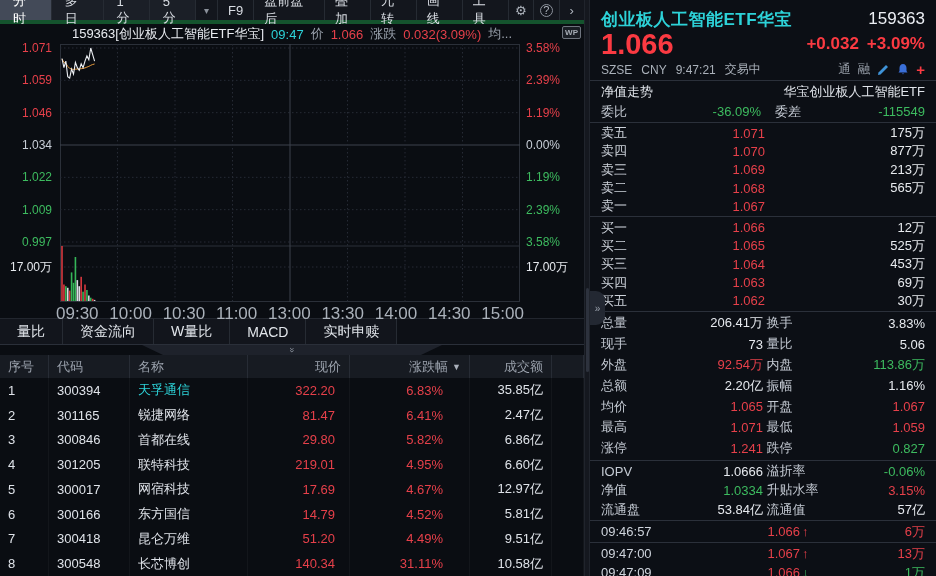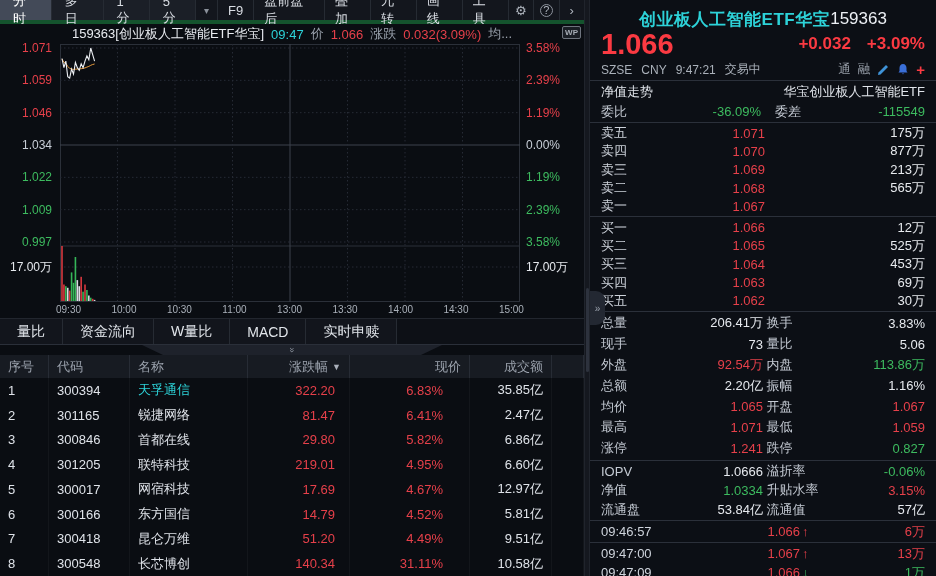--- a/index.html
+++ b/index.html
@@ -26,21 +26,21 @@
   .chart{position:relative; height:294px; flex:none; background:var(--bg);}
   .chart-head{position:absolute; top:0; left:0; right:0; height:20px; display:flex; align-items:center; justify-content:center; gap:7px; font-size:13px;}
   .ch-id{color:#e8ebf0;} .ch-time{color:var(--teal);} .ch-lab{color:#9aa2ad;} .ch-val{color:var(--up);}
   .wp{position:absolute; right:3px; top:2px; font-size:8px; font-weight:bold; color:#a7adb6; border:1px solid #6e747e; border-radius:2px; padding:1px 2px; background:#1a1e25;}
   #plot{position:absolute; left:60px; top:20px; width:460px; height:258px;}
   .ylab{position:absolute; font-size:12px; line-height:14px;}
   .ycol-l{position:absolute; left:0; top:20px; width:56px; height:258px;}
   .ycol-l .ylab{right:4px; text-align:right; width:56px;}
   .ycol-r{position:absolute; left:524px; top:20px; width:60px; height:258px;}
   .ycol-r .ylab{left:2px; text-align:left; width:58px;}
-  #xlabels{position:absolute; left:56px; top:280px; width:468px; display:flex; justify-content:space-between; font-size:10px; color:#aab1ba;}
+  #xlabels{position:absolute; left:56px; top:280px; width:468px; display:flex; justify-content:space-between; font-size:17px; color:#aab1ba;}
   .t-up{color:var(--up);} .t-down{color:var(--down);} .t-flat{color:#e6e9ee;} .t-mid{color:#c9cfd8;}
   
   .subtabs{height:27px; flex:none; display:flex; background:#0d1016; border-top:1px solid #22262e; border-bottom:1px solid #2a2f39; font-size:14px;}
   .stab{padding:0 17px; display:flex; align-items:center; color:#e1e5ea; border-right:1px solid #262b33; background:#12151c;}
   .stab-fill{flex:1;}
   .collapse-strip{height:10px; flex:none; position:relative; background:var(--bg);}
   .collapse-handle{position:absolute; left:142px; width:300px; height:10px; background:#1e222b; clip-path:polygon(0 0,100% 0,93% 100%,7% 100%); display:flex; align-items:center; justify-content:center;}
   .chev{color:#8e95a0; font-size:9px; display:inline-block; transform:rotate(90deg);}
   
   .thead{height:23px; flex:none; background:#171b22; display:grid; grid-template-columns:49px 81px 118px 102px 120px 82px 1fr; font-size:13px; color:#9ba2ad; align-items:center;}
@@ -54,26 +54,26 @@
   .trow .pr{padding-right:14px;} .trow .pc{padding-right:26px;}
   .c-seq,.c-code,.c-amt{color:#dfe3e9;}
   .c-name{color:#dfe3e9;} .c-name.t-link{color:var(--teal);}
   
   .splitter{width:6px; height:576px; background:#15181f; border-left:1px solid #20242c; border-right:1px solid #20242c; position:relative; flex:none;}
   .splitter .thumb{position:absolute; left:1px; top:288px; width:3px; height:84px; background:#2d323d; border-radius:2px;}
   .expand-tab{position:absolute; left:590px; top:291px; width:15px; height:34px; background:#232832; border-radius:0 9px 9px 0; display:flex; align-items:center; justify-content:center; color:#9ba2ad; font-size:10px; z-index:6;}
   
   .right{flex:1; height:576px; background:var(--panelbg); display:flex; flex-direction:column; padding:0 0 2px 0; font-size:13px;}
   .prow{padding:0 11px; flex:none;}
-  .title-row{display:flex; justify-content:center; align-items:center; height:27px; padding-top:11px;}
+  .title-row{display:flex; justify-content:space-between; align-items:center; height:27px; padding-top:11px;}
   .p-name{color:var(--teal); font-size:17px; font-weight:bold; letter-spacing:.5px;}
   .p-code{color:#eceff4; font-size:17px;}
   .price-row{display:flex; justify-content:space-between; align-items:center; height:33px;}
   .p-last{color:var(--bigup); font-size:29px; font-weight:bold; line-height:30px;}
-  .p-chg{color:var(--bigup); font-size:17px; font-weight:bold; display:flex; gap:16px;align-items:flex-end;}
+  .p-chg{color:var(--bigup); font-size:17px; font-weight:bold; display:flex; gap:8px;align-items:flex-end;}
   .info-row{display:flex; align-items:center; height:19px; color:#aab1ba; font-size:12px; gap:9px;}
   .info-icons{margin-left:auto; display:flex; align-items:center; gap:7px;}
   .mk{color:#9aa1ab; font-size:12.5px;}
   .plus{color:var(--bigup); font-weight:bold; font-size:15px;}
   .pdiv{height:1px; background:#2b303a; margin:1px 0; flex:none;}
   .nav-row{display:flex; justify-content:space-between; align-items:center; height:20px; color:#e0e4ea;}
   .wb-row{display:grid; grid-template-columns:42px 1fr 46px 1fr; align-items:center; height:19px;}
   .wb-row .lab{color:var(--lab);} .wb-row .val{text-align:right;}
   .ob{flex:none;}
   .ob-row{display:grid; grid-template-columns:46px 118px 1fr; align-items:center; height:18.3px; padding:0 11px;}
@@ -215,22 +215,22 @@
     <div class="collapse-strip">
       <div class="collapse-handle">
         <span class="chev">»</span>
       </div>
     </div>
 
     <div class="thead" id="thead">
         <div>序号</div>
         <div>代码</div>
         <div>名称</div>
+        <div class="ra">现价</div>
         <div class="ra">涨跌幅<span class="sorticon">▼</span></div>
-        <div class="ra">现价</div>
         <div class="ra">成交额</div>
         <div></div>
       </div>
     <div class="tbody" id="tbody">
         <div class="trow">
           <div class="c-seq">1</div>
           <div class="c-code">300394</div>
           <div class="c-name t-link">天孚通信</div>
           <div class="ra pr t-up">322.20</div>
           <div class="ra pc t-up">6.83%</div>

